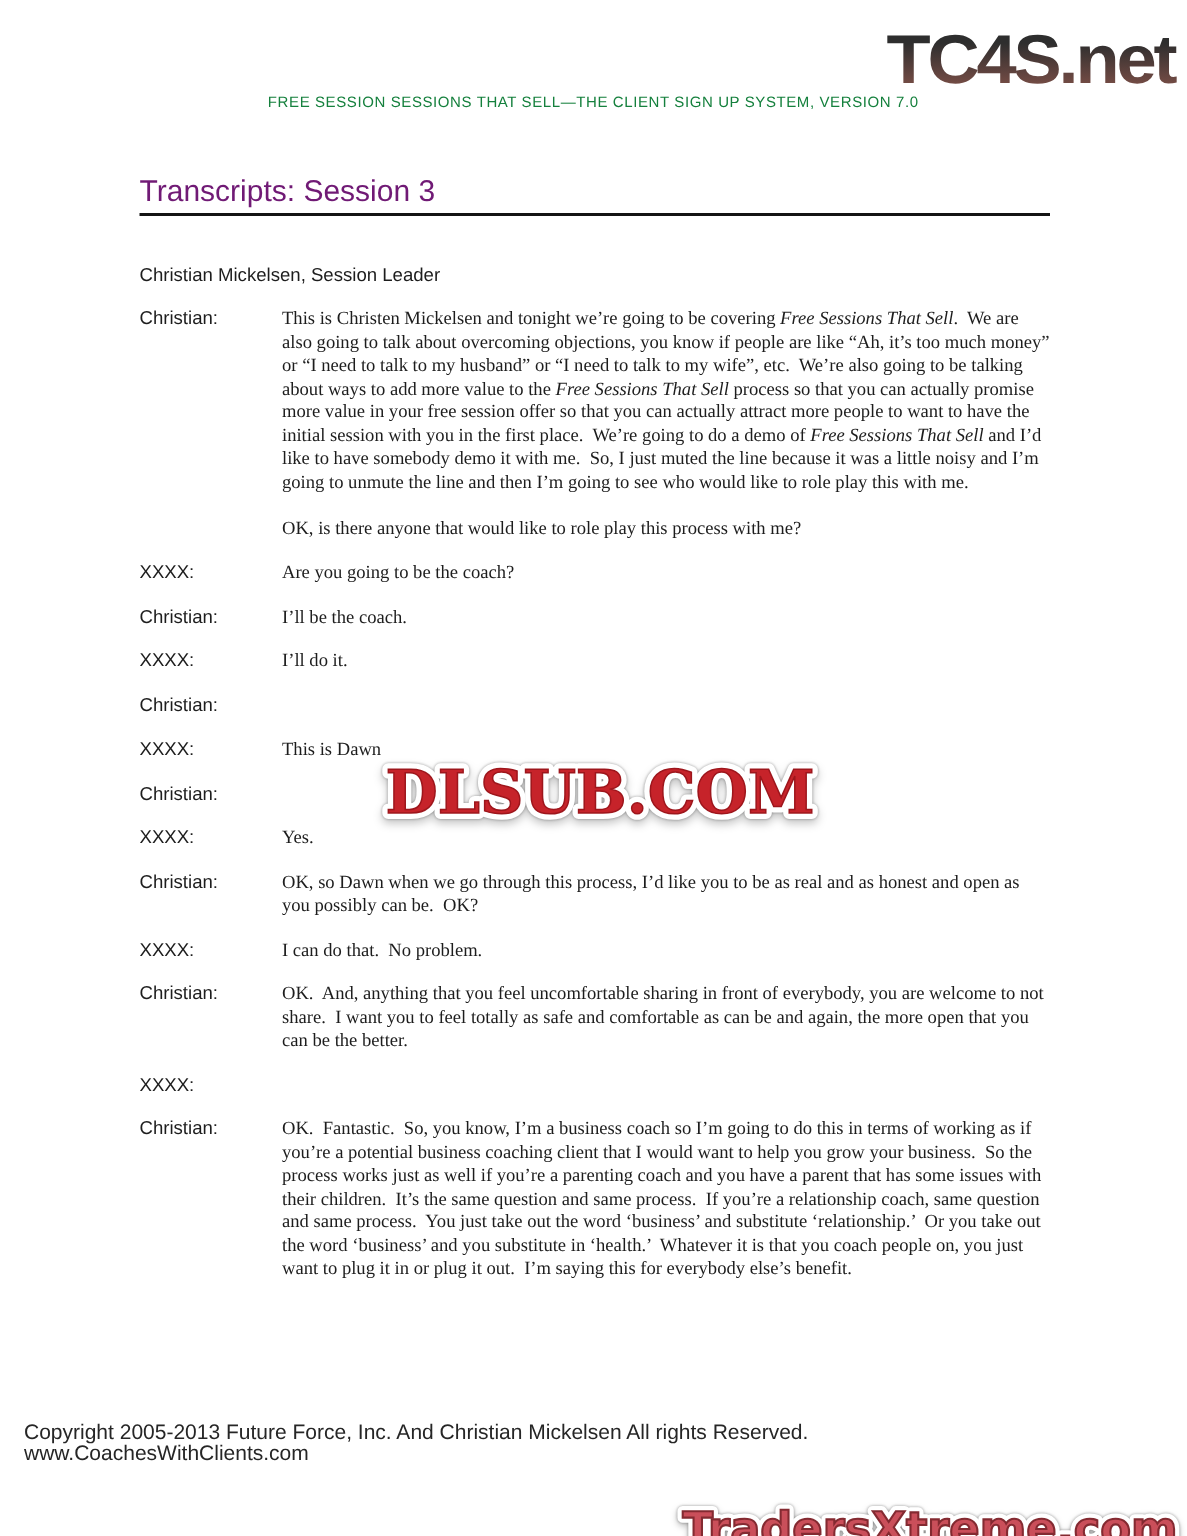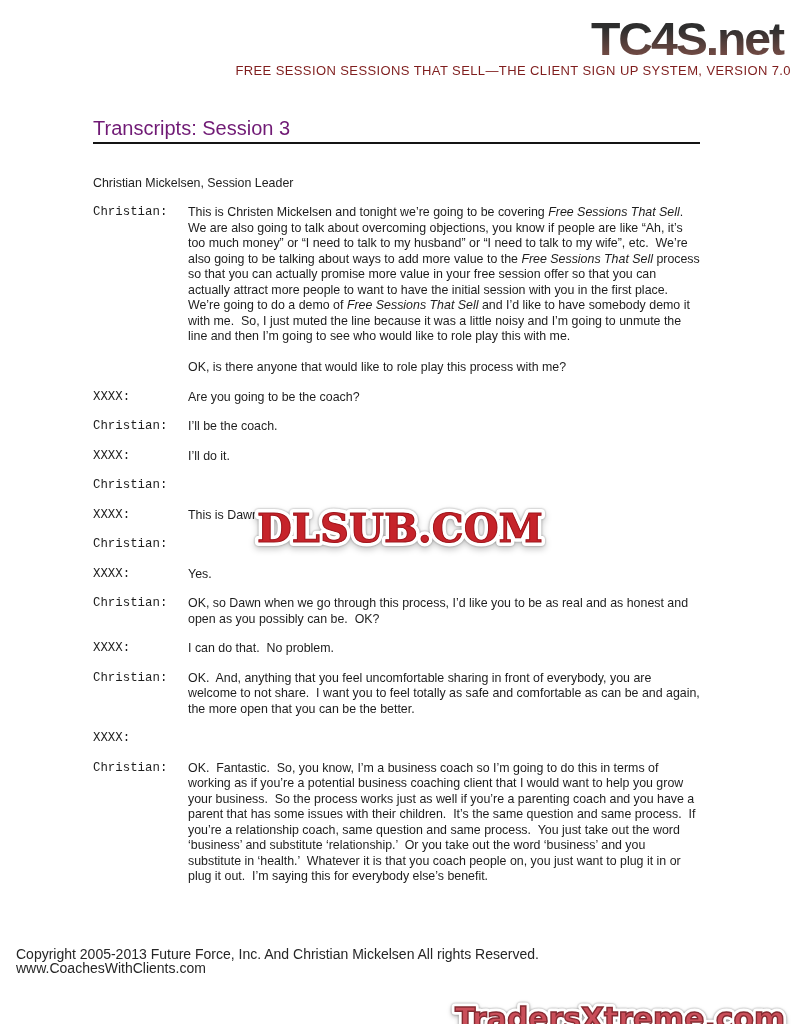--- a/index.html
+++ b/index.html
@@ -4,36 +4,36 @@
 <style>
   html,body { margin:0; padding:0; background:#ffffff; }
   .page {
     position:relative; width:791px; height:1024px; background:#ffffff;
     font-family:"Liberation Sans", sans-serif; color:#1d1d1d; overflow:hidden;margin-top:16px;
   }
   
   .logo { position:absolute; top:0px; right:4px; }
   
   .subtitle {
-    position:absolute; top:47px; left:0; width:100%; text-align:right;
-    color:#7f1d1d; font-size:13px; letter-spacing:0.4px;
+    position:absolute; top:47px; left:0; width:100%; text-align:center;
+    color:#15803d; font-size:10px; letter-spacing:0.4px;
   }
   
   .title {
     position:absolute; top:101px; left:93px; margin:0;
     font-size:20px; font-weight:400; color:#701a75;
   }
   .rule { position:absolute; top:126px; left:93px; width:607px; height:2px; background:#141414; }
   
   .leader { position:absolute; top:160px; left:93px; font-size:12.4px; }
   
   .content { position:absolute; top:189px; left:93px; width:607px; font-size:12.4px; line-height:15.5px; }
   .row { display:grid; grid-template-columns:95px 512px; margin-bottom:14px; }
-  .speaker { white-space:nowrap;font-family:Liberation Mono, monospace; }
-  .dialogue p { margin:0; white-space:pre-wrap; }
+  .speaker { white-space:nowrap; }
+  .dialogue p { margin:0; white-space:pre-wrap;font-family:Liberation Serif, serif; }
   .dialogue p + p { margin-top:15.5px; }
   em { font-style:italic; }
   
   .footer {
     position:absolute; top:932px; left:0; width:100%; text-align:left;
     font-size:14px; line-height:13.5px; color:#262626;padding-left:16px;
   }
   
   .wm-dlsub {
     position:absolute; left:250px; top:481px;

